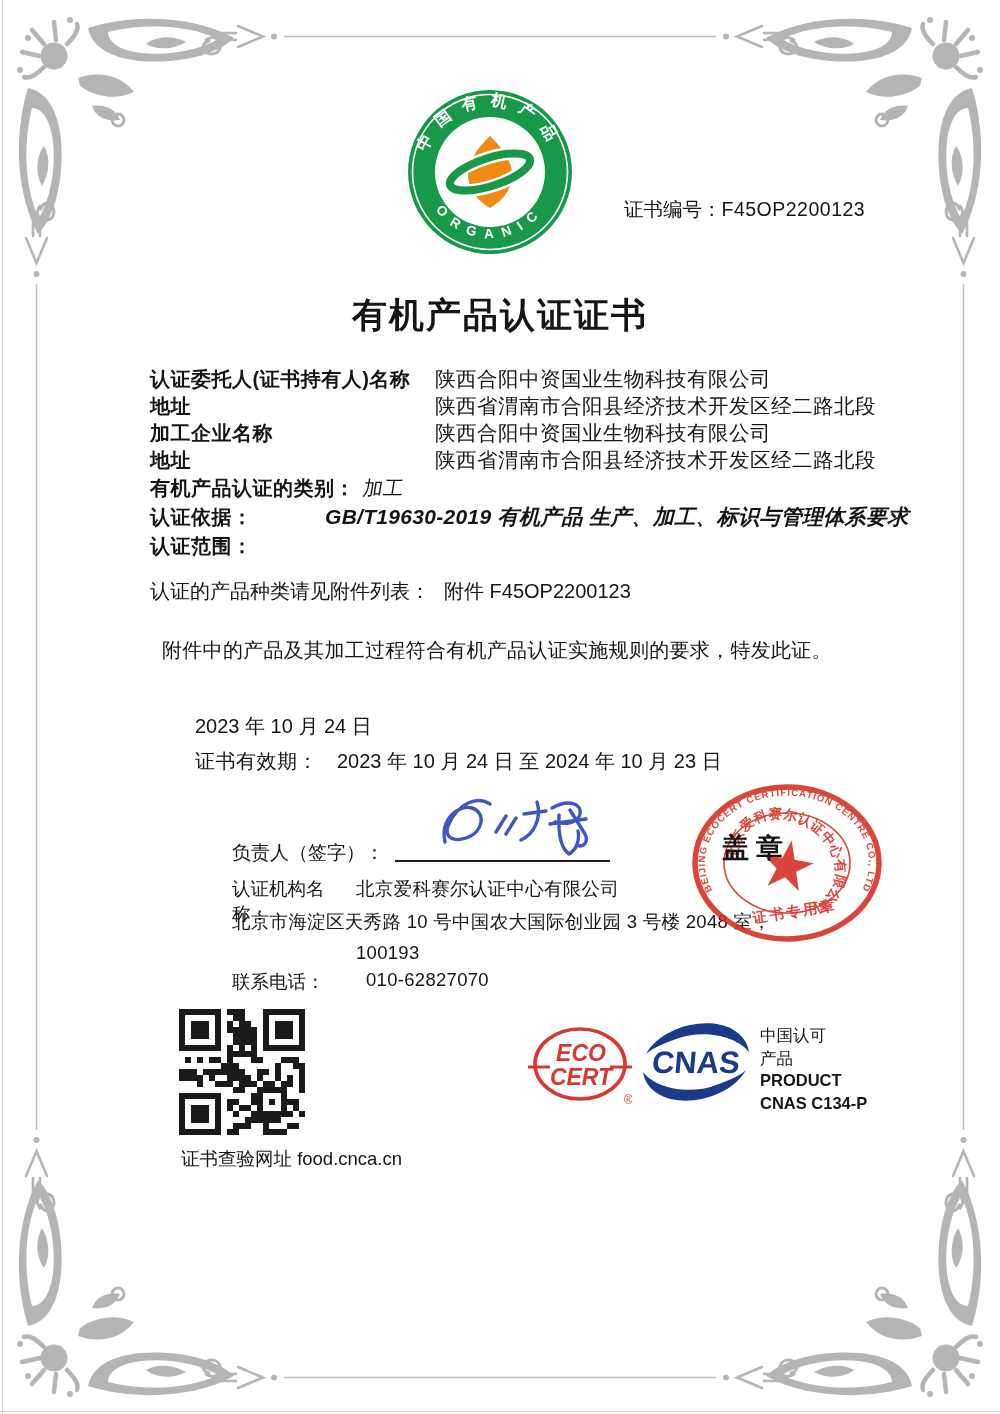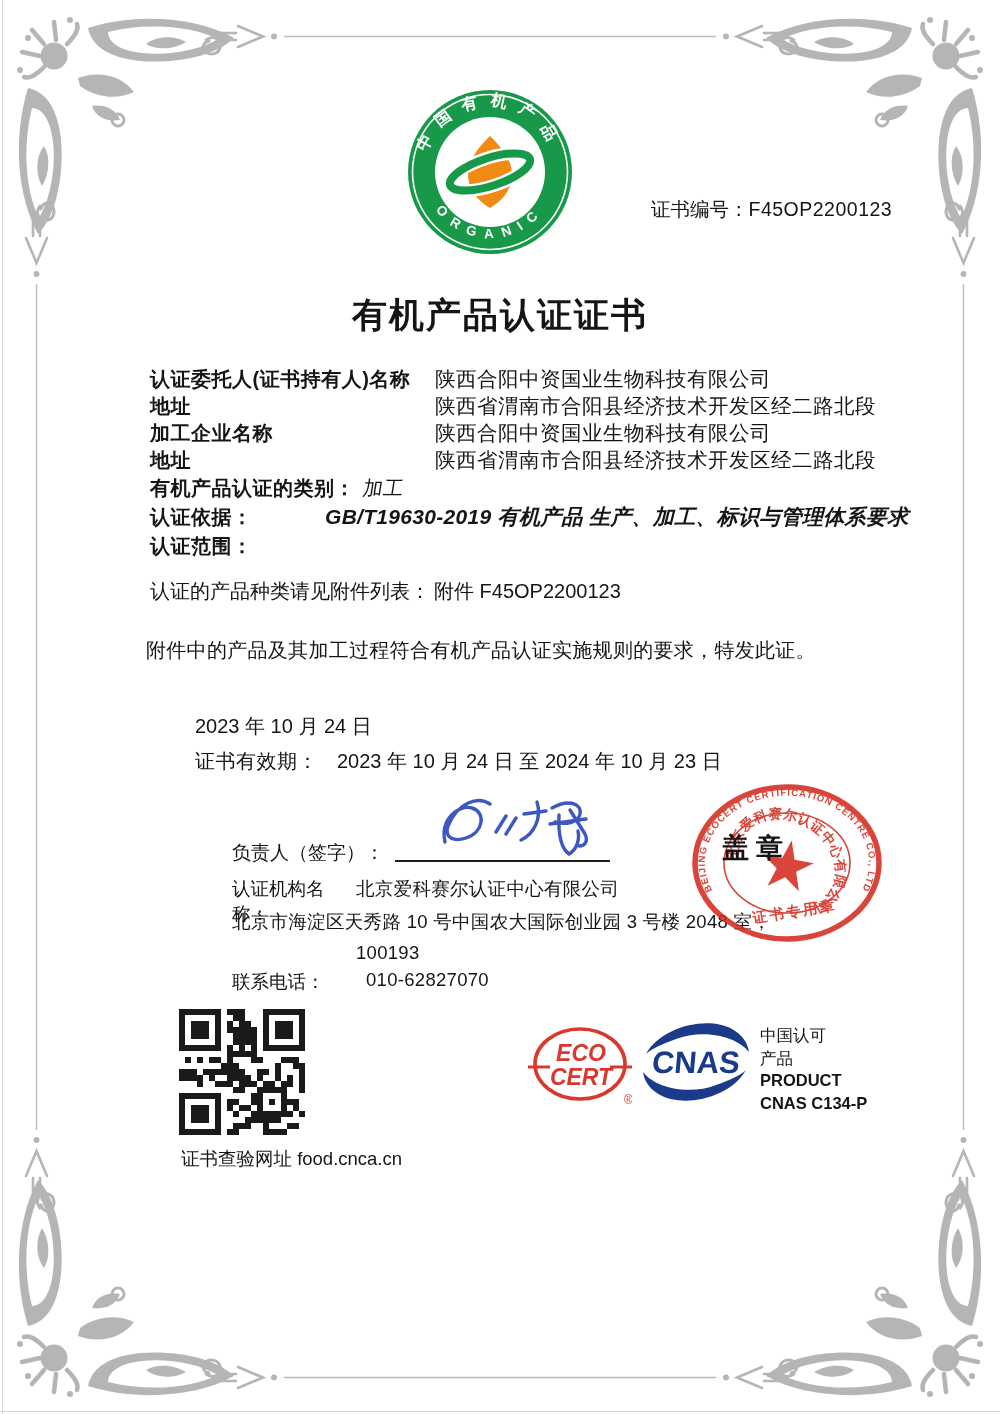--- a/index.html
+++ b/index.html
@@ -2,35 +2,35 @@
 <html><head>
 <meta charset="utf-8">
 <style>
   html,body{margin:0;padding:0;background:#efefef;}
   .page{position:relative;width:1000px;height:1414px;margin:0 auto;background:#ffffff;
         font-family:"Liberation Sans",sans-serif;color:#151515;overflow:hidden;}
   .abs{position:absolute;}
   .frame{position:absolute;left:0;top:0;width:1000px;height:1414px;pointer-events:none;}
   .title{position:absolute;left:0;top:292px;width:100%;text-align:center;
          font-size:35px;font-weight:700;letter-spacing:2px;}
-  .certno{position:absolute;left:651px;top:196px;font-size:19.5px;}
+  .certno{position:absolute;left:624px;top:196px;font-size:19.5px;}
   .certno .code{font-family:"Liberation Sans",sans-serif;letter-spacing:0.5px;}
   .certno .lbl{font-family:"Liberation Serif",serif;}
   .kv{position:absolute;left:150px;width:790px;display:flex;font-size:20px;line-height:27px;}
   .kv .label{width:285px;flex:0 0 285px;font-weight:700;letter-spacing:0.5px;}
   .kv .value{font-family:"Liberation Serif",serif;font-size:20.5px;letter-spacing:0.5px;}
   .inlinerow{position:absolute;left:150px;font-size:20px;font-weight:700;letter-spacing:0.5px;}
   .italic-cjk{display:inline-block;transform:skewX(-9deg);font-weight:400;
               font-family:"Liberation Serif",serif;font-size:20px;margin-left:8px;}
   .basis-val{position:absolute;left:325px;top:503px;font-size:21px;font-weight:700;
              font-style:italic;letter-spacing:0.3px;}
   .attach{position:absolute;left:150px;top:578px;font-size:20px;
           font-family:"Liberation Serif",serif;}
-  .attach .code{font-family:"Liberation Sans",sans-serif;font-size:20px;margin-left:4px;}
-  .statement{position:absolute;left:146px;top:637px;font-size:20px;
+  .attach .code{font-family:"Liberation Sans",sans-serif;font-size:20px;margin-left:14px;}
+  .statement{position:absolute;left:162px;top:637px;font-size:20px;
              font-family:"Liberation Serif",serif;letter-spacing:0.3px;}
   .daterow{position:absolute;left:195px;display:flex;font-size:20px;}
   .daterow .label{width:142px;flex:0 0 142px;letter-spacing:0.5px;}
   .orgrow{position:absolute;left:188px;display:flex;font-size:18.5px;margin-left:44px;}
   .orgrow .label{width:124px;flex:0 0 124px;}
   .orgrow .value{letter-spacing:0.3px;}
   .sig-line{position:absolute;left:395px;top:860px;width:215px;height:2px;background:#1d1d1d;}
   .stamp-label{position:absolute;left:722px;top:830px;font-size:27px;font-weight:700;
                letter-spacing:7px;z-index:6;}
   .qr-caption{position:absolute;left:181px;top:1146px;font-size:18.5px;font-weight:400;}

